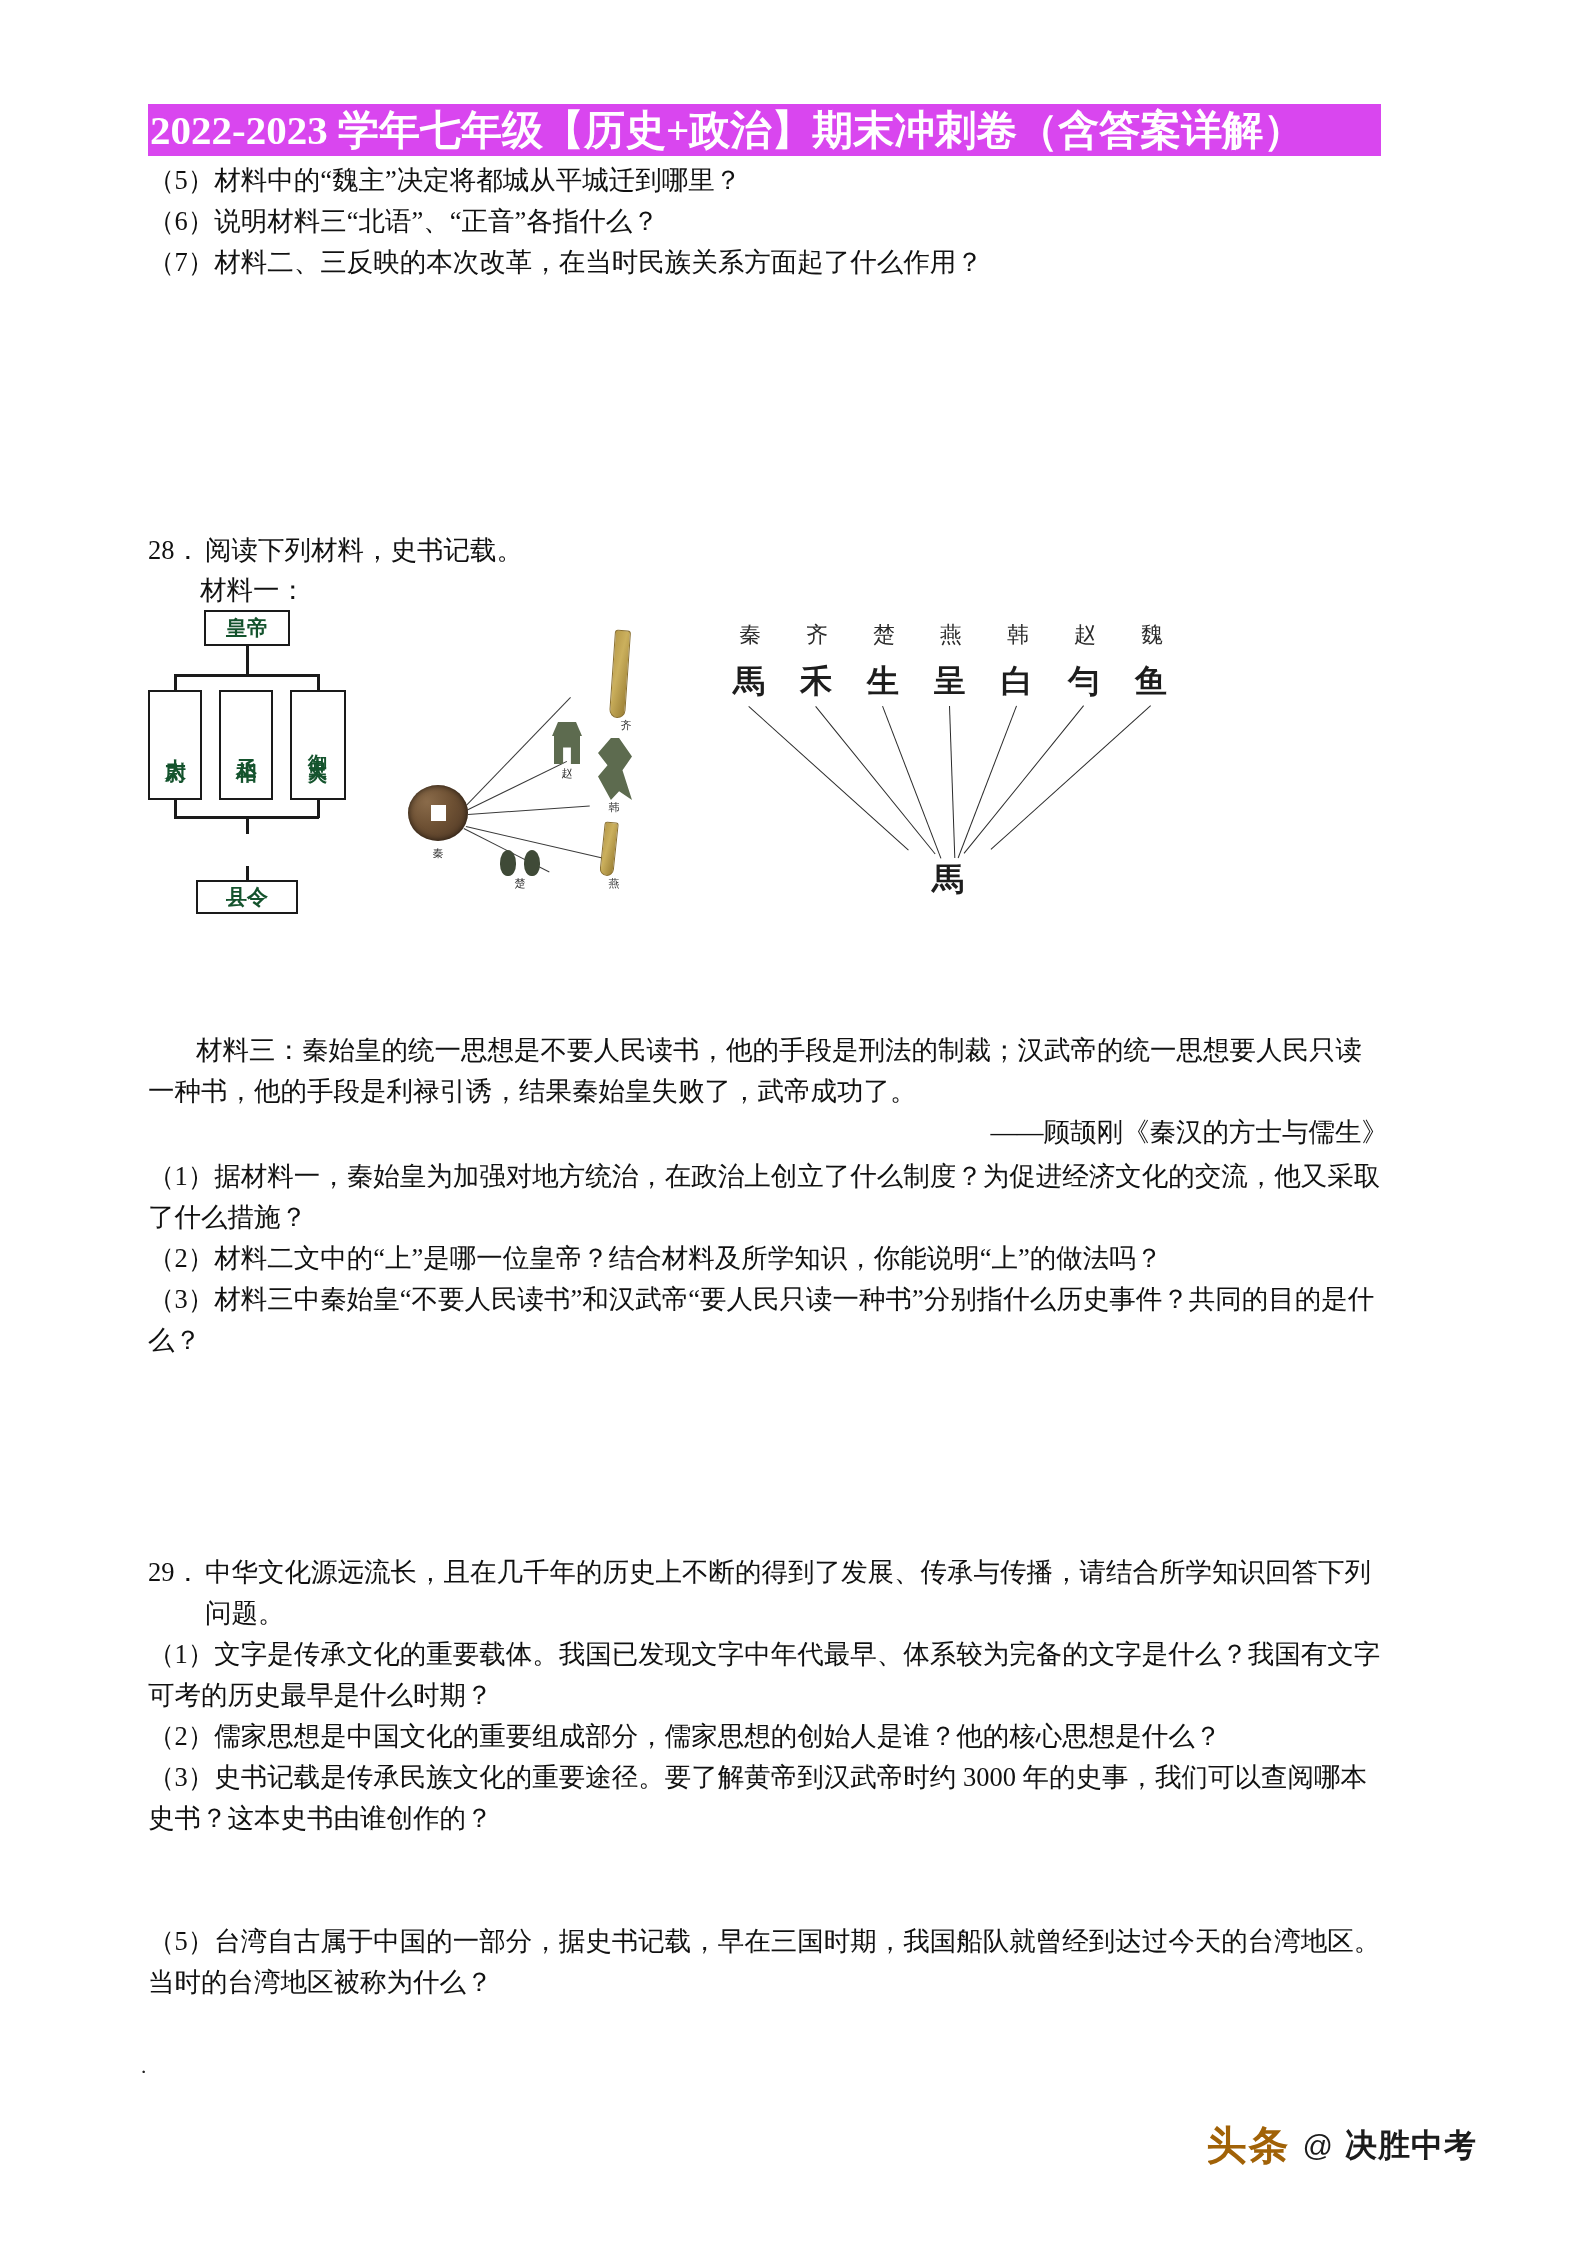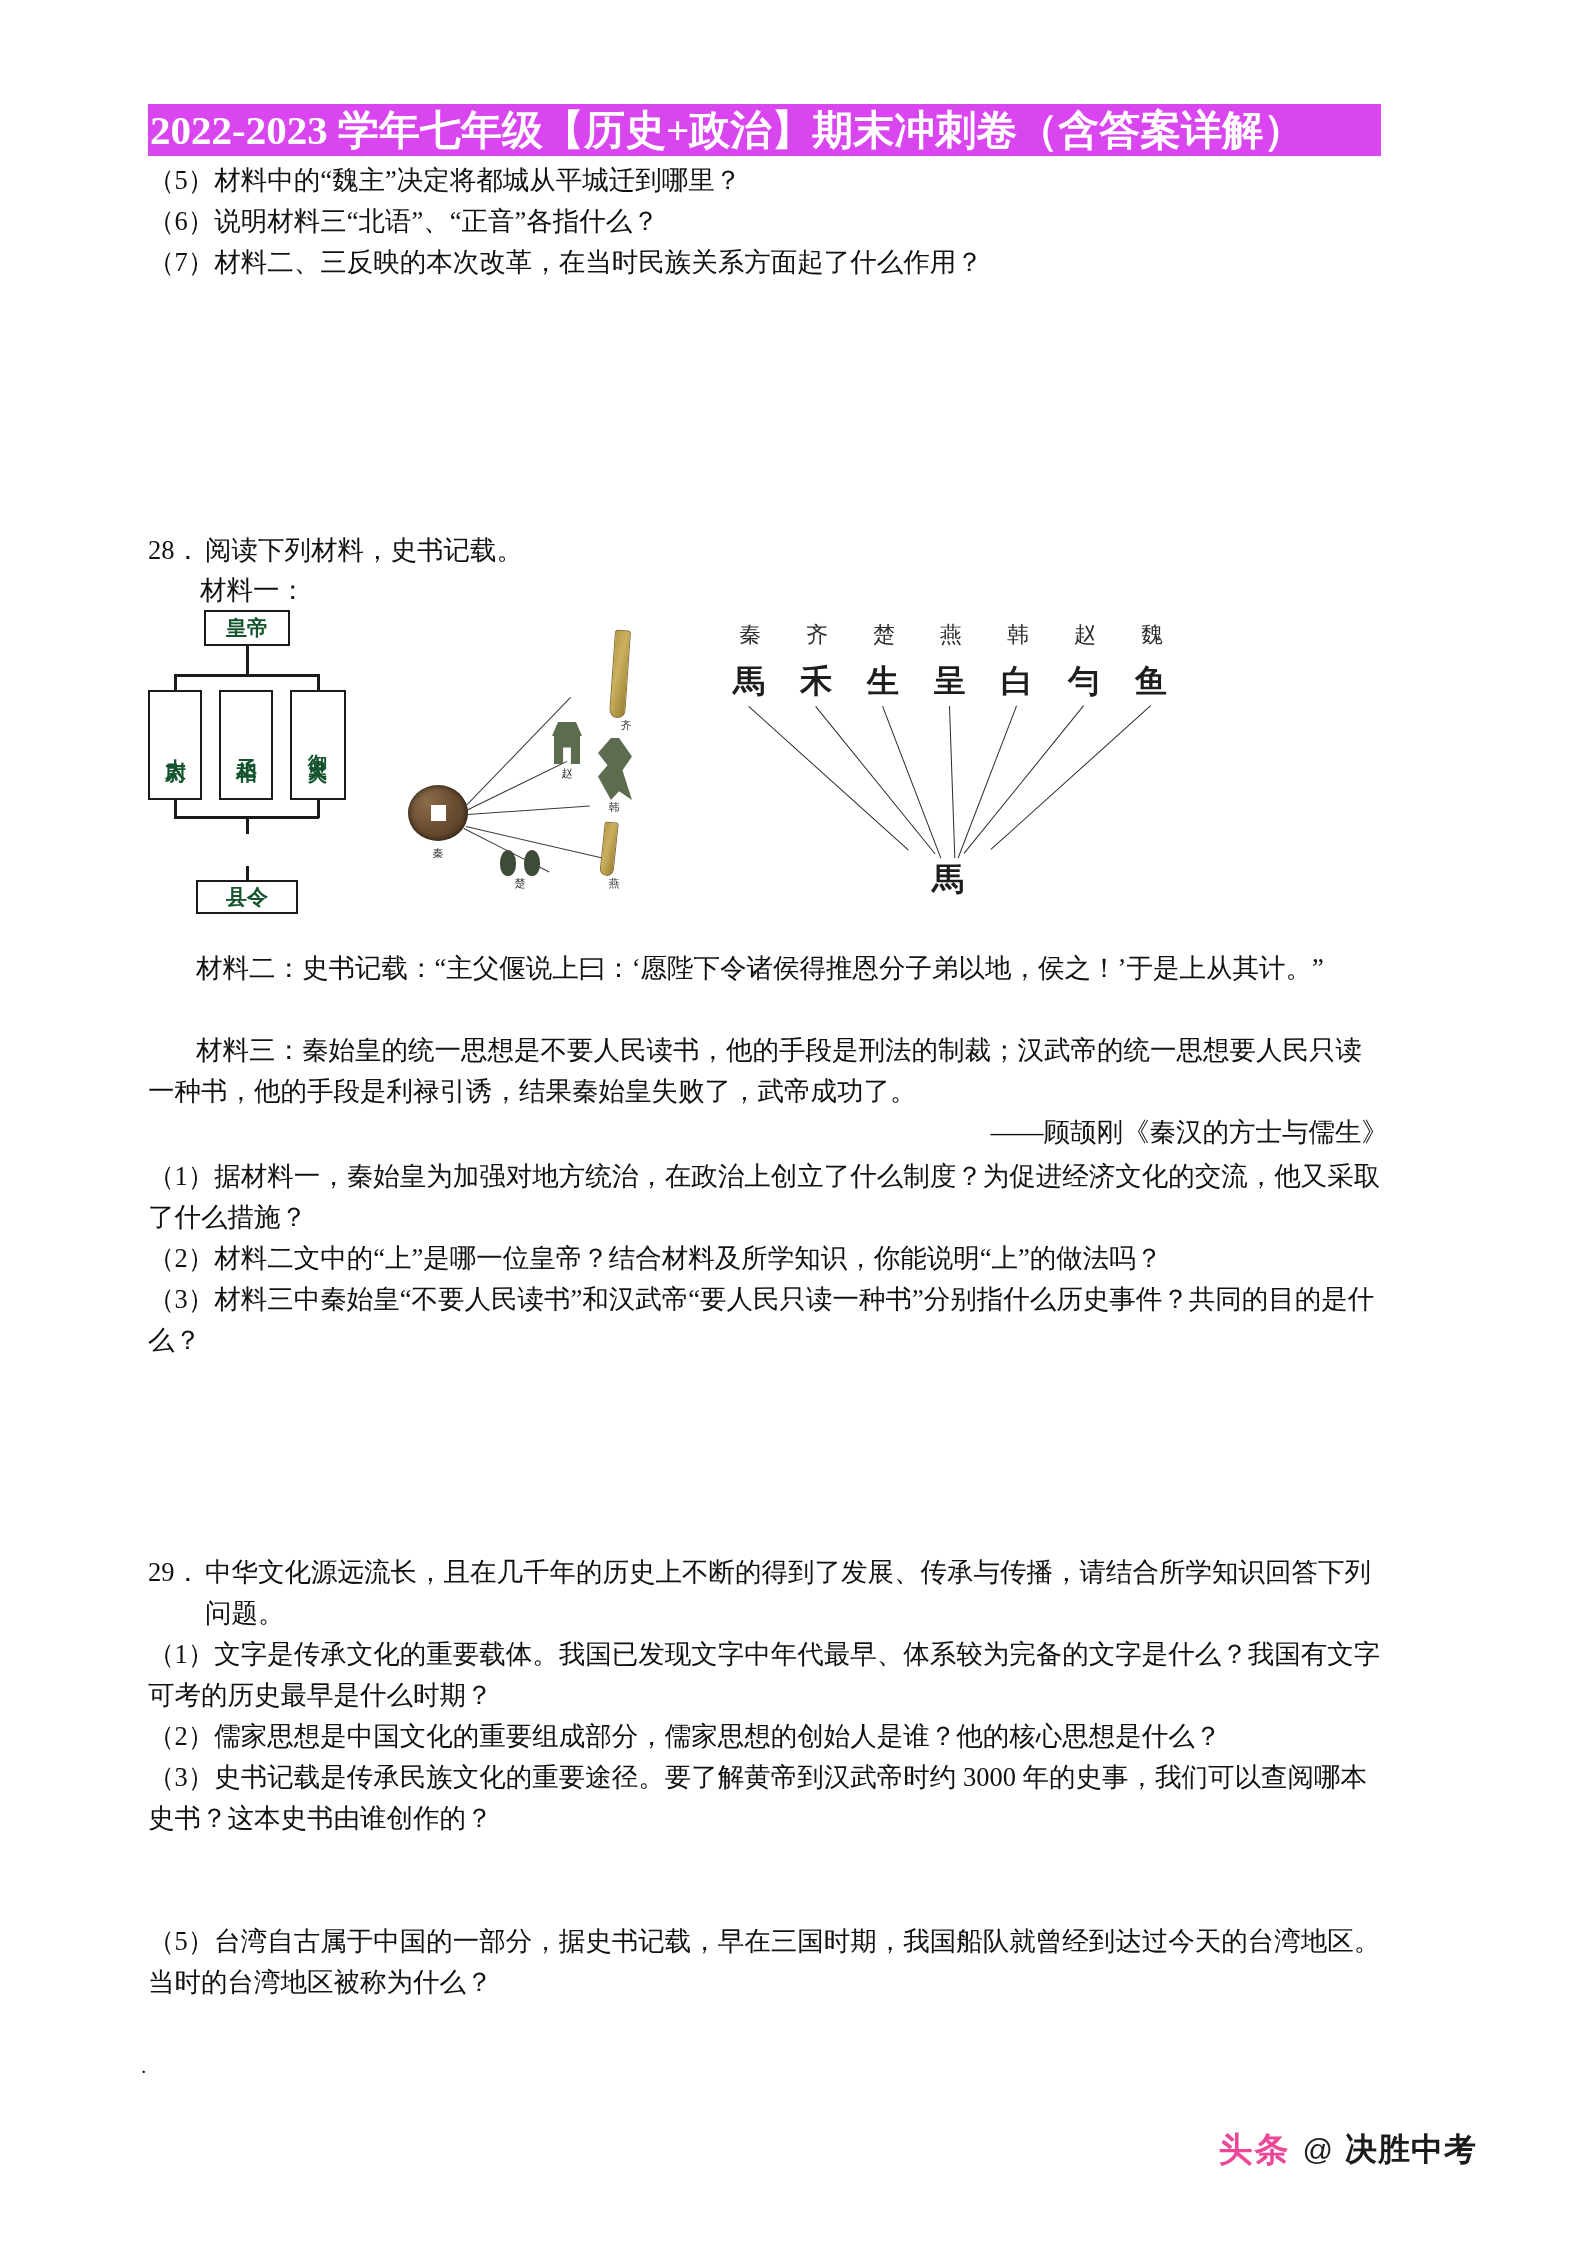--- a/index.html
+++ b/index.html
@@ -211,24 +211,24 @@
     position: absolute;
     right: 110px;
     bottom: 72px;
     display: flex;
     align-items: center;
     gap: 12px;
     color: #2b2b2b;
   }
   .wm-toutiao {
     font-family: "Liberation Serif", "DejaVu Serif", serif;
-    font-size: 34px;
+    font-size: 40px;
     font-weight: bold;
     letter-spacing: 2px;
-    color: #ec4899;
+    color: #a16207;
   }
   .wm-at {
     font-family: "Liberation Sans", sans-serif;
     font-size: 30px;
     color: #1b1b1b;
   }
   .wm-name {
     font-family: "Liberation Serif", "DejaVu Serif", serif;
     font-size: 32px;
     font-weight: bold;
@@ -340,21 +340,20 @@
       <div class="st-line" style="left:168px; top:106px; width:163px; transform:rotate(69deg);"></div>
       <div class="st-line" style="left:235px; top:106px; width:152px; transform:rotate(88deg);"></div>
       <div class="st-line" style="left:302px; top:106px; width:163px; transform:rotate(111deg);"></div>
       <div class="st-line" style="left:369px; top:106px; width:190px; transform:rotate(129deg);"></div>
       <div class="st-line" style="left:436px; top:106px; width:215px; transform:rotate(138deg);"></div>
 
       <div class="st-bottom">馬</div>
     </div>
   </div>
 
-  <div class="txt-wrap" style="left:148px; top:948px; width:1240px; text-indent:48px;">材料二：史书记载：“主父偃说上曰：‘愿陛下令诸侯得推恩分子弟以地，侯之！’于是上从其计。”</div>
 
   <div class="txt-wrap" style="left:148px; top:1030px; width:1240px; text-indent:48px;">材料三：秦始皇的统一思想是不要人民读书，他的手段是刑法的制裁；汉武帝的统一思想要人民只读一种书，他的手段是利禄引诱，结果秦始皇失败了，武帝成功了。</div>
 
   <div class="txt-wrap" style="left:148px; top:1112px; width:1240px; text-align:right;">——顾颉刚《秦汉的方士与儒生》</div>
 
   <div class="txt-wrap" style="left:148px; top:1156px; width:1240px;">（1）据材料一，秦始皇为加强对地方统治，在政治上创立了什么制度？为促进经济文化的交流，他又采取了什么措施？</div>
   <div class="txt-wrap" style="left:148px; top:1238px; width:1240px;">（2）材料二文中的“上”是哪一位皇帝？结合材料及所学知识，你能说明“上”的做法吗？</div>
   <div class="txt-wrap" style="left:148px; top:1279px; width:1240px;">（3）材料三中秦始皇“不要人民读书”和汉武帝“要人民只读一种书”分别指什么历史事件？共同的目的是什么？</div>
 
   <div class="txt" style="left:148px; top:1552px;">29．</div>

